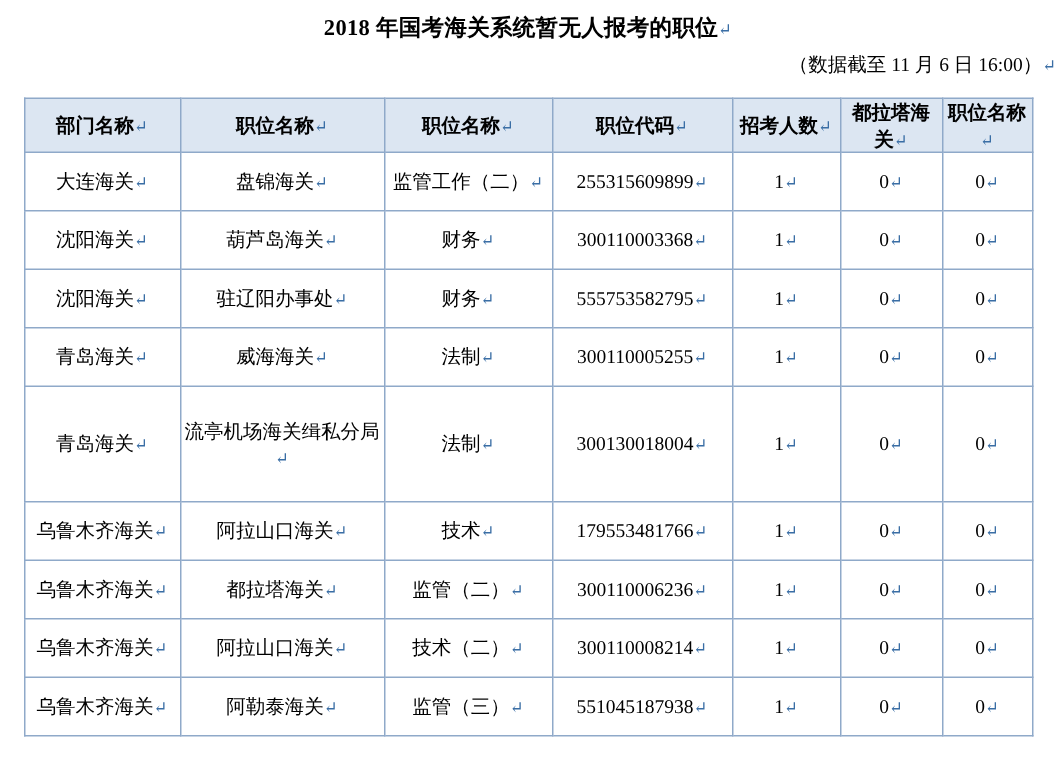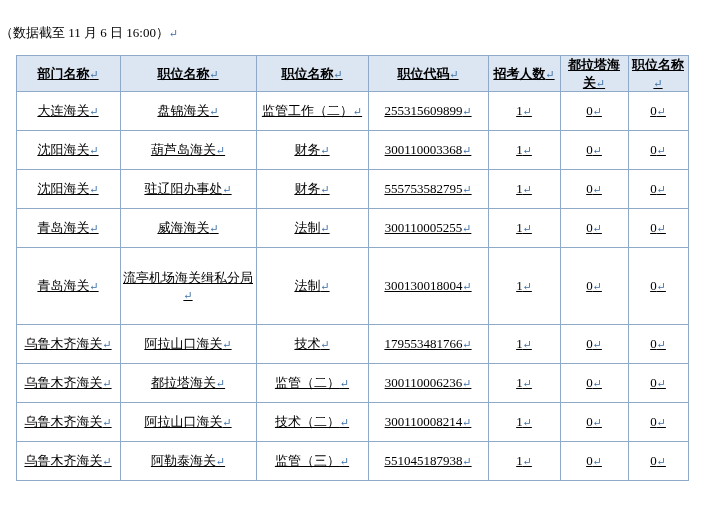--- a/index.html
+++ b/index.html
@@ -21,37 +21,36 @@
     box-sizing: border-box;
   }
   .doc-title {
     text-align: center;
     font-size: 15px;
     font-weight: bold;
     margin-top: 9px;
     letter-spacing: 0.2px;
   }
   .doc-subtitle {
-    text-align: left;
+    text-align: right;
     font-size: 13px;
     font-weight: normal;
-    margin-top: 24px;
+    margin-top: 6px;
   }
   .pilcrow {
     color: #3a6ea5;
     font-size: 11px;
     font-weight: normal;
     vertical-align: baseline;
   }
   table.data-table {
     border-collapse: collapse;
     margin: 13px auto 0 auto;
     width: 672px;
     table-layout: fixed;
-    text-decoration: underline;
   }
   table.data-table th,
   table.data-table td {
     border: 1px solid #8fa9c9;
     text-align: center;
     vertical-align: middle;
     font-size: 13px;
     padding: 0 2px;
     line-height: 1.35;
     word-wrap: break-word;
@@ -74,20 +73,21 @@
   col.c3 { width: 120px; }
   col.c4 { width: 72px; }
   col.c5 { width: 68px; }
   col.c6 { width: 60px; }
 </style>
 </head>
 <body>
 
 <div class="page">
 
+  <div class="doc-title"><span>2018 年国考海关系统暂无人报考的职位</span><span class="pilcrow">↵</span></div>
 
   <div class="doc-subtitle"><span>（数据截至 11 月 6 日 16:00）</span><span class="pilcrow">↵</span></div>
 
   <table class="data-table">
     <colgroup>
       <col class="c0">
         <col class="c1">
         <col class="c2">
         <col class="c3">
         <col class="c4">

